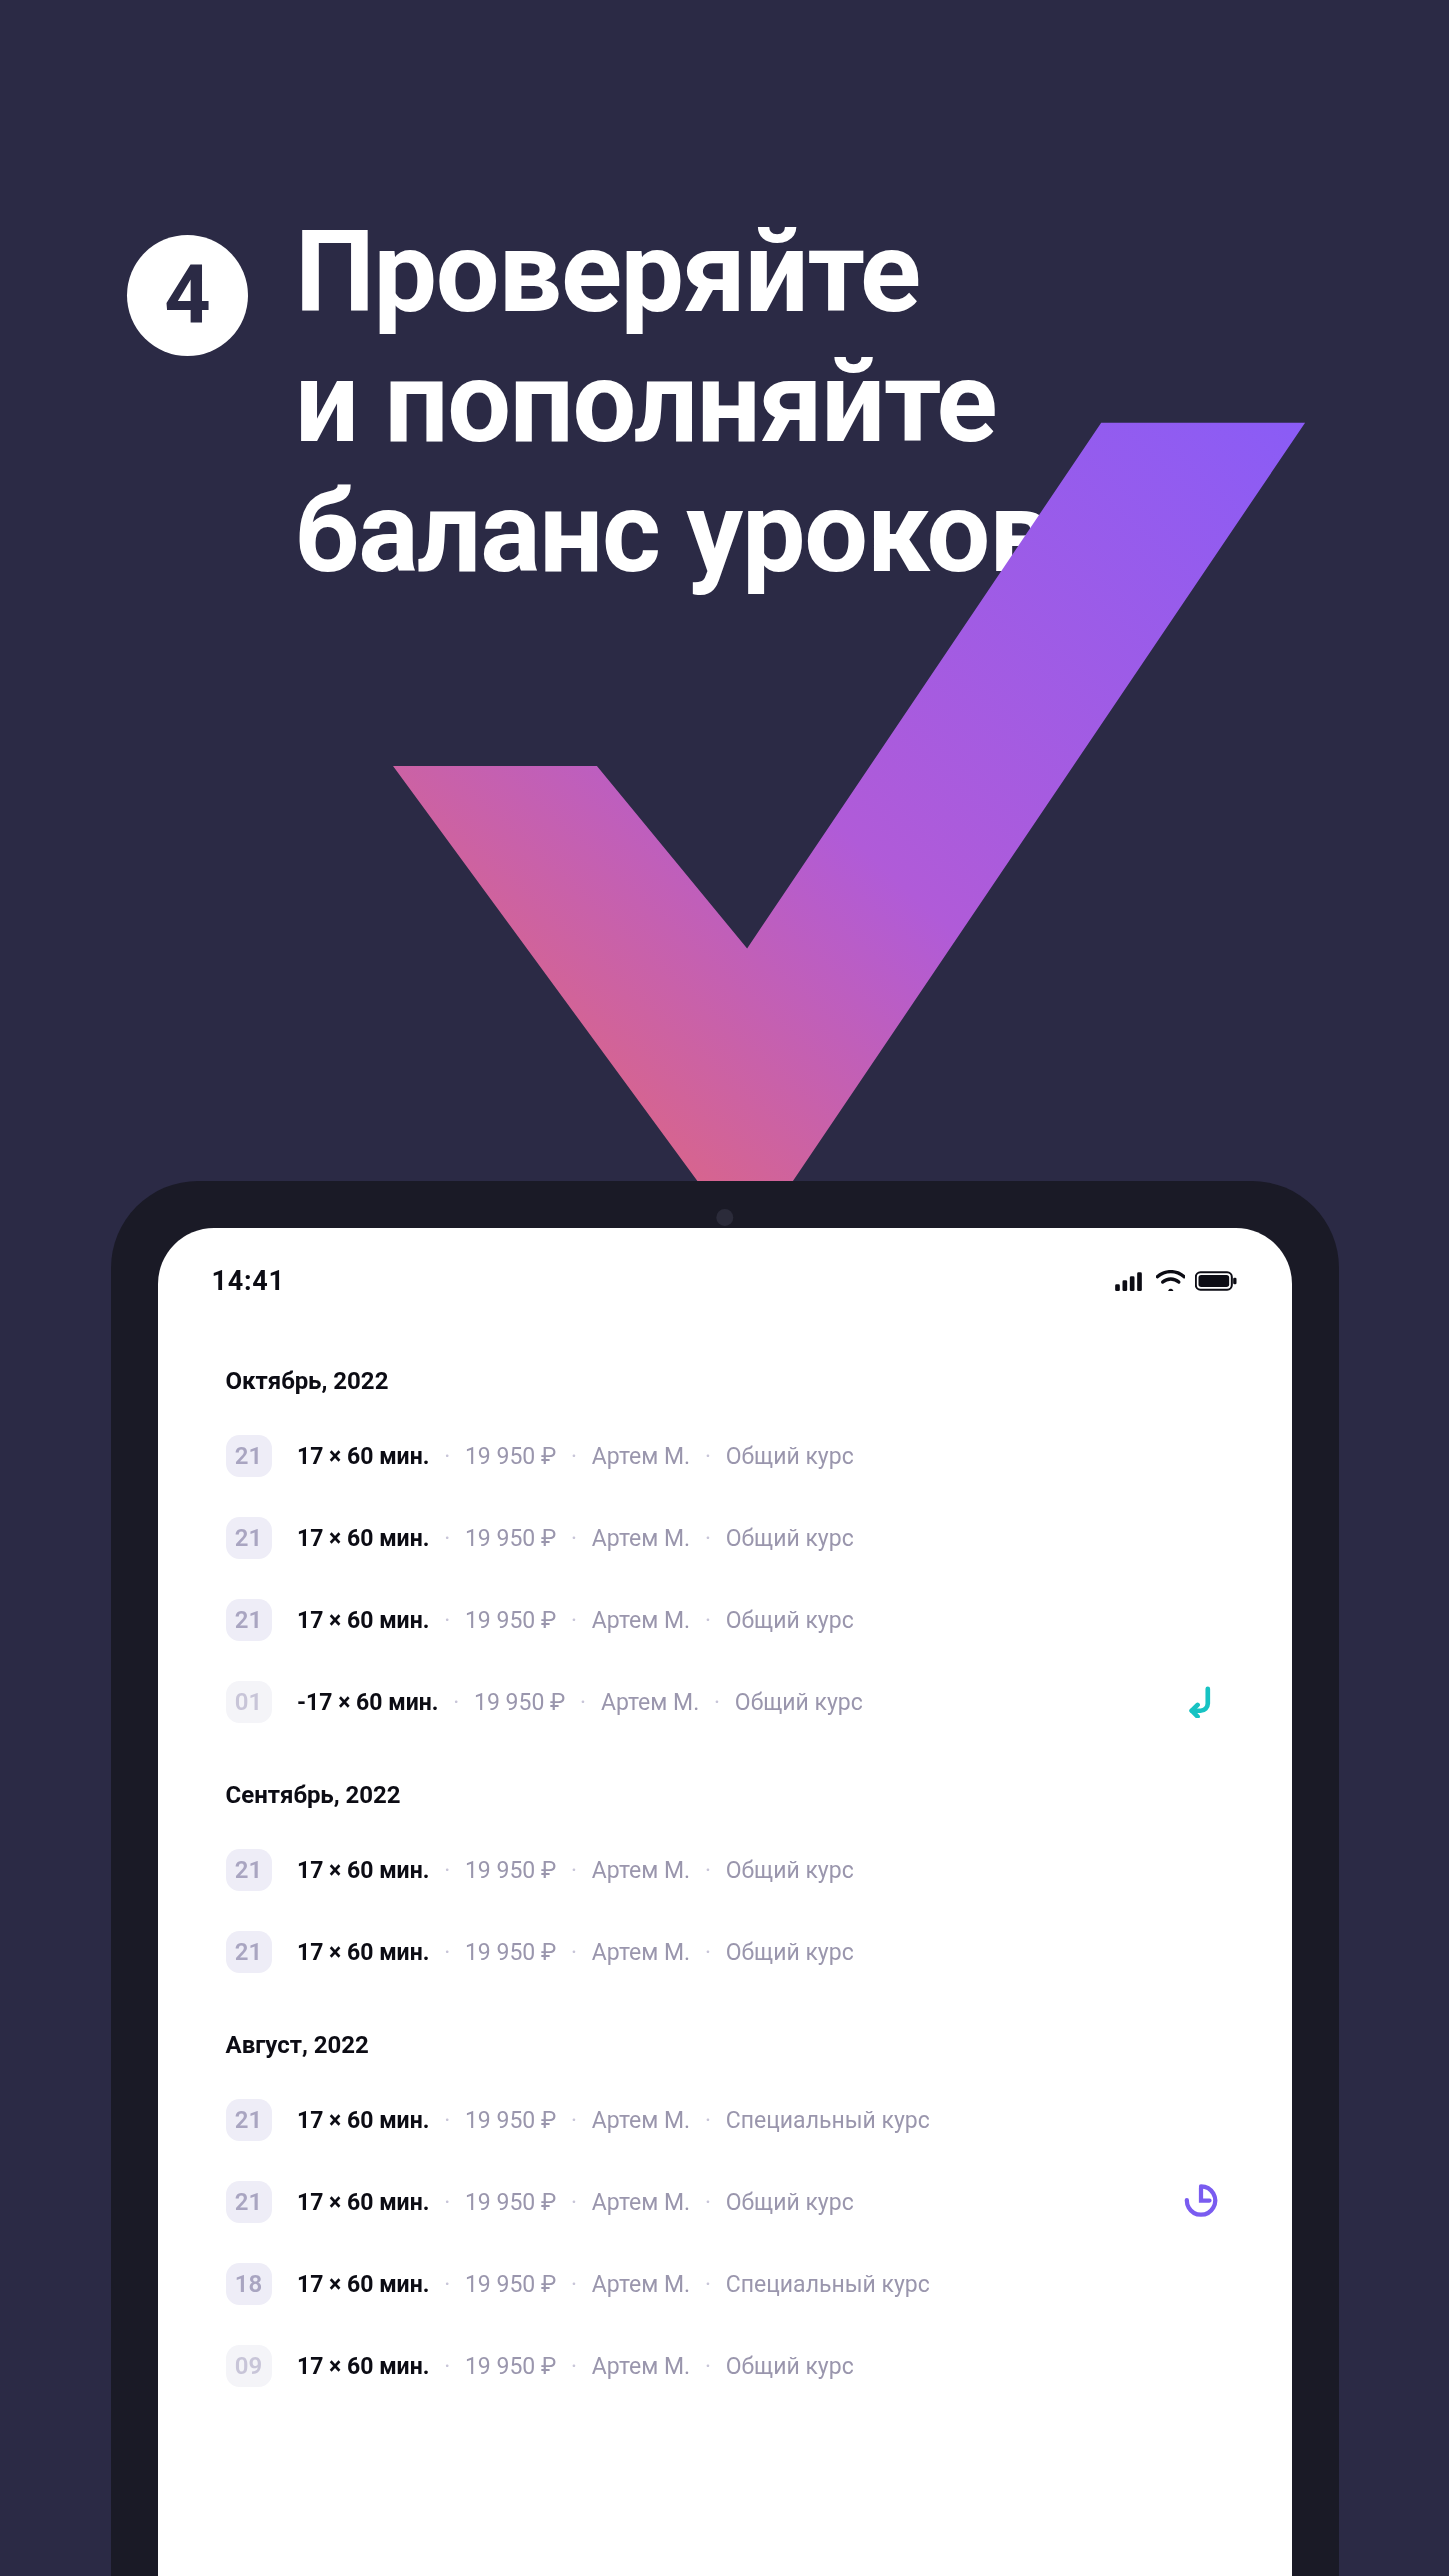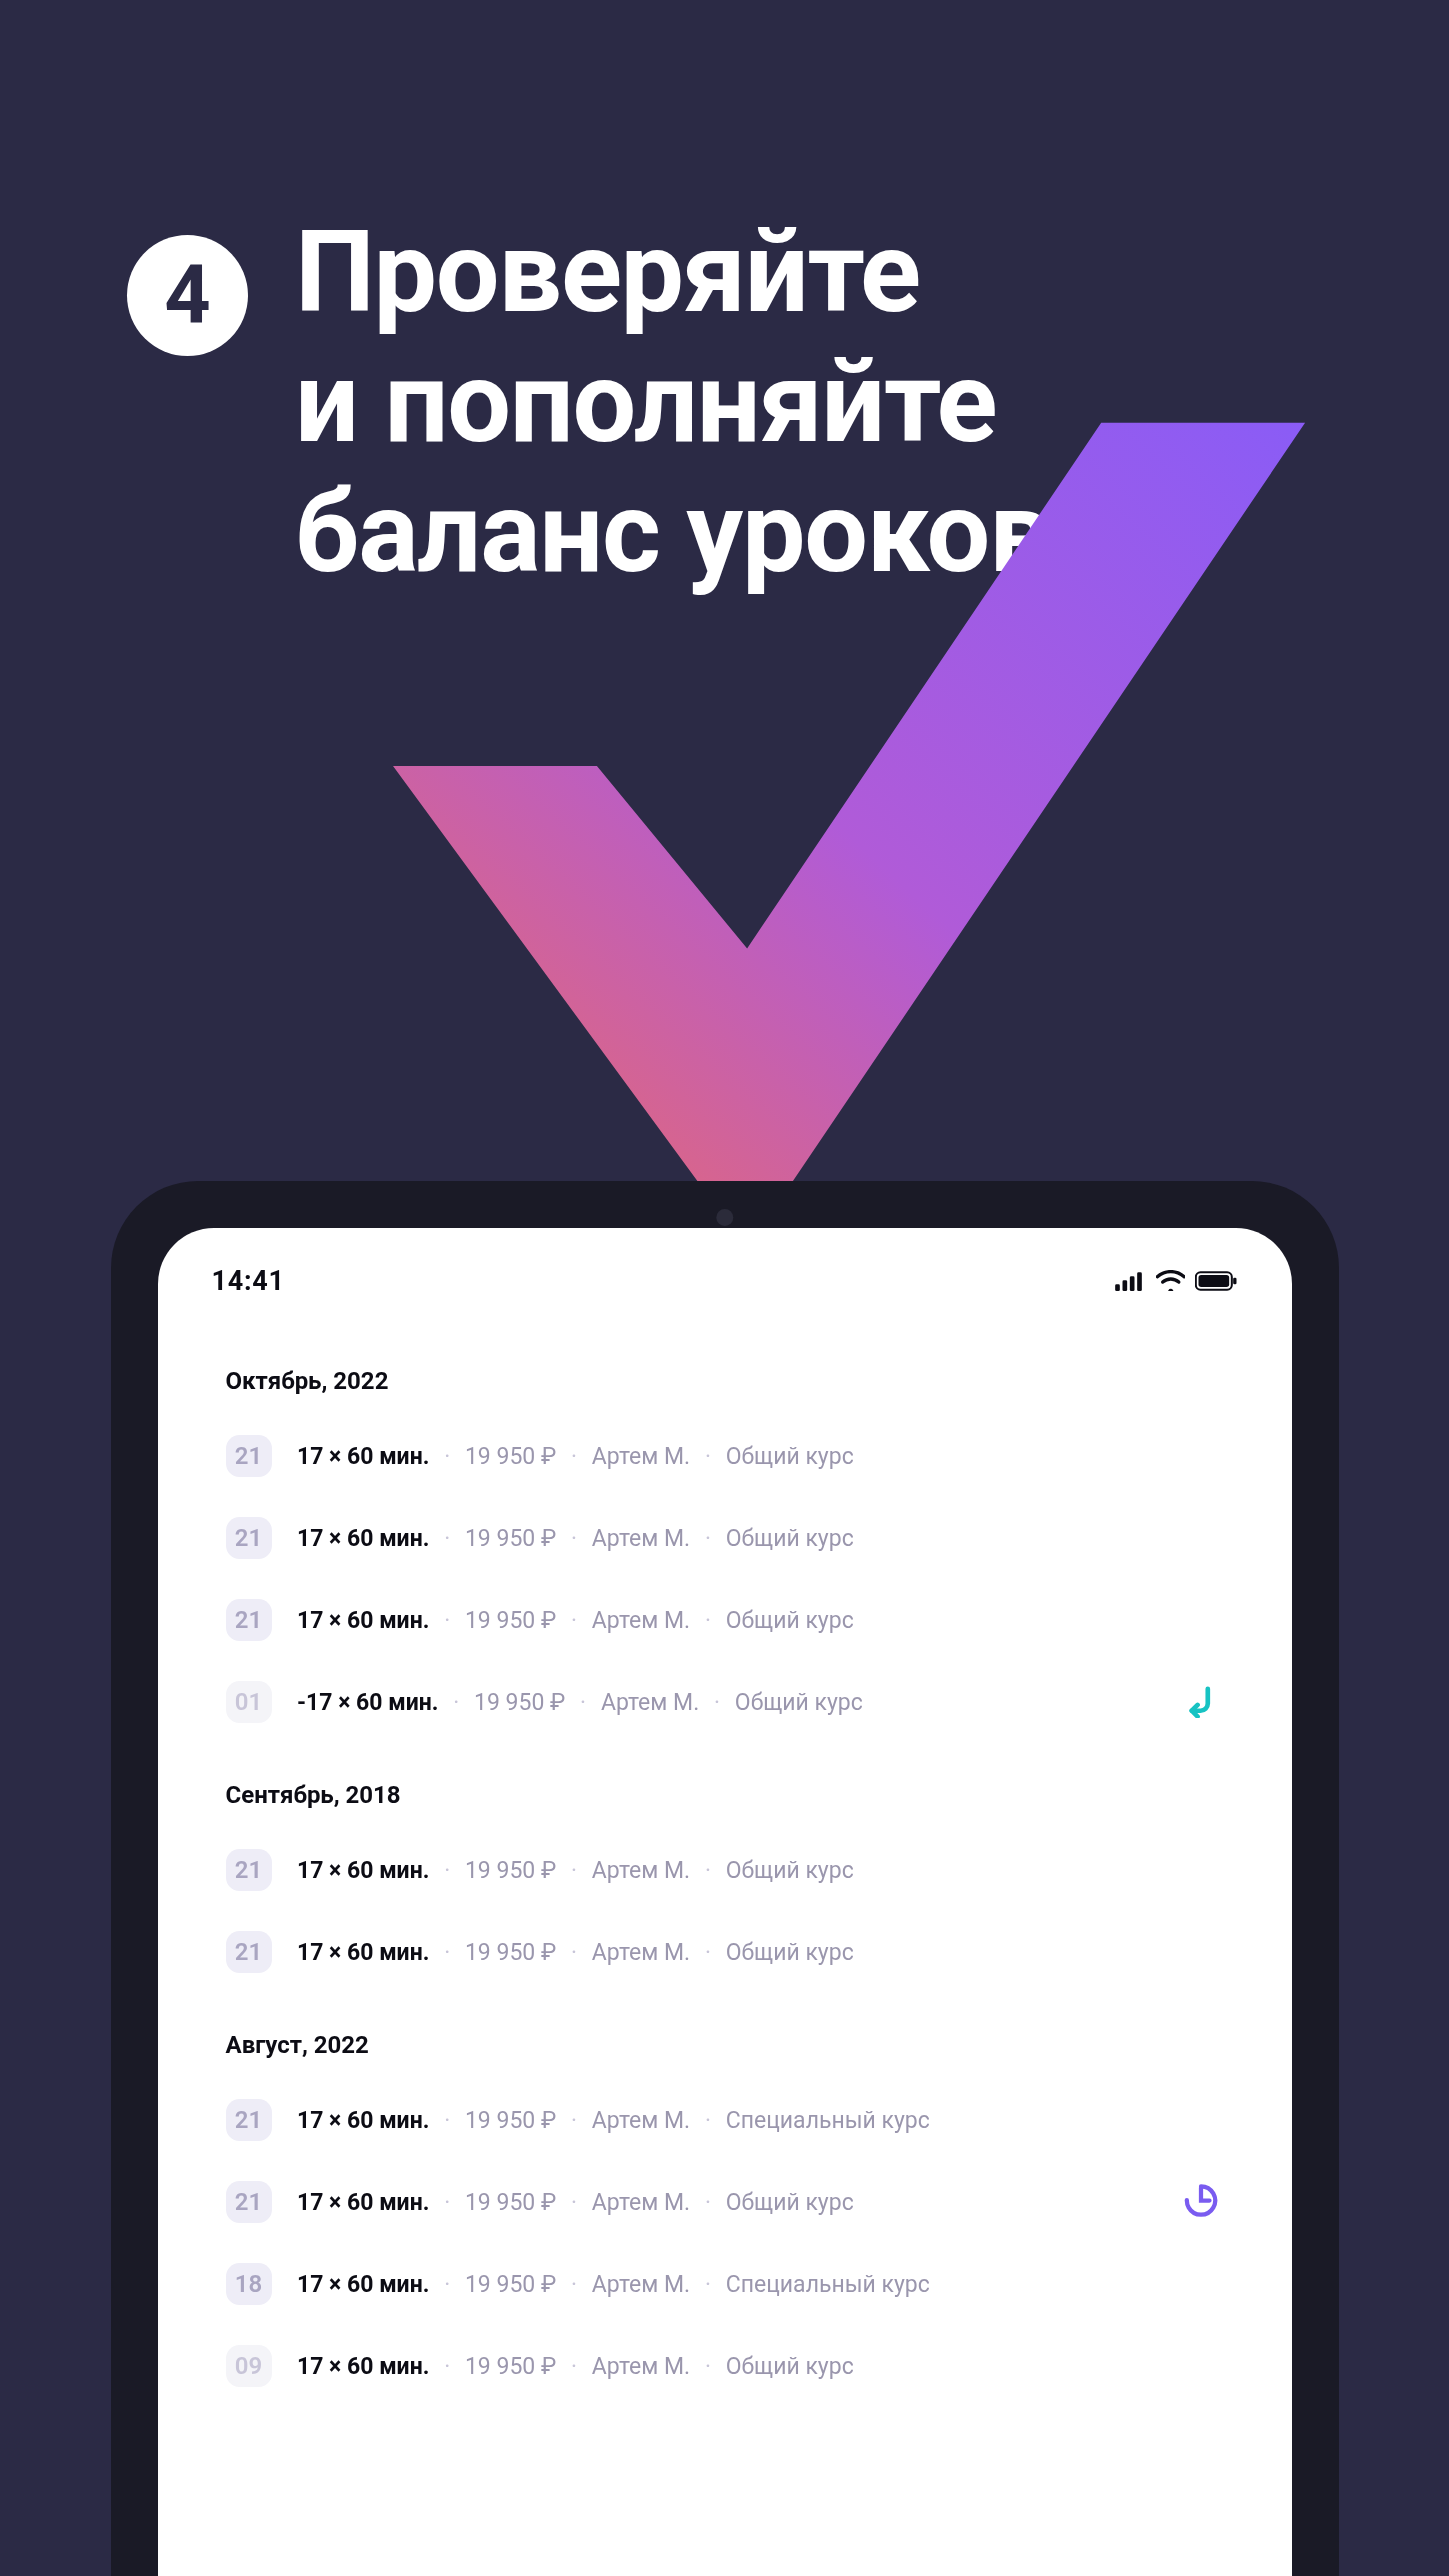--- a/index.html
+++ b/index.html
@@ -285,21 +285,21 @@
             <span class="sep">·</span>
             <span class="muted">Артем М.</span>
             <span class="sep">·</span>
             <span class="muted">Общий курс</span>
           </div>
           <span class="row-icon"><svg width="35" height="35" viewBox="0 0 24 24">
               <path d="M17 4 L17 14 A5 5 0 0 1 12 19 L6 19" stroke="#17c3c3" stroke-width="3.2" fill="none" stroke-linecap="round" stroke-linejoin="round"></path>
               <path d="M10 15 L6 19 L10 23" stroke="#17c3c3" stroke-width="3.2" fill="none" stroke-linecap="round" stroke-linejoin="round"></path>
             </svg></span>
         </div>
-        <div class="month-label">Сентябрь, 2018</div>
+        <div class="month-label">Сентябрь, 2022</div>
         <div class="txn-row">
           <div class="day-badge">
             <span>21</span>
           </div>
           <div class="row-text">
             <span class="qty">17 × 60 мин.</span>
             <span class="sep">·</span>
             <span class="muted">19 950 ₽</span>
             <span class="sep">·</span>
             <span class="muted">Артем М.</span>

